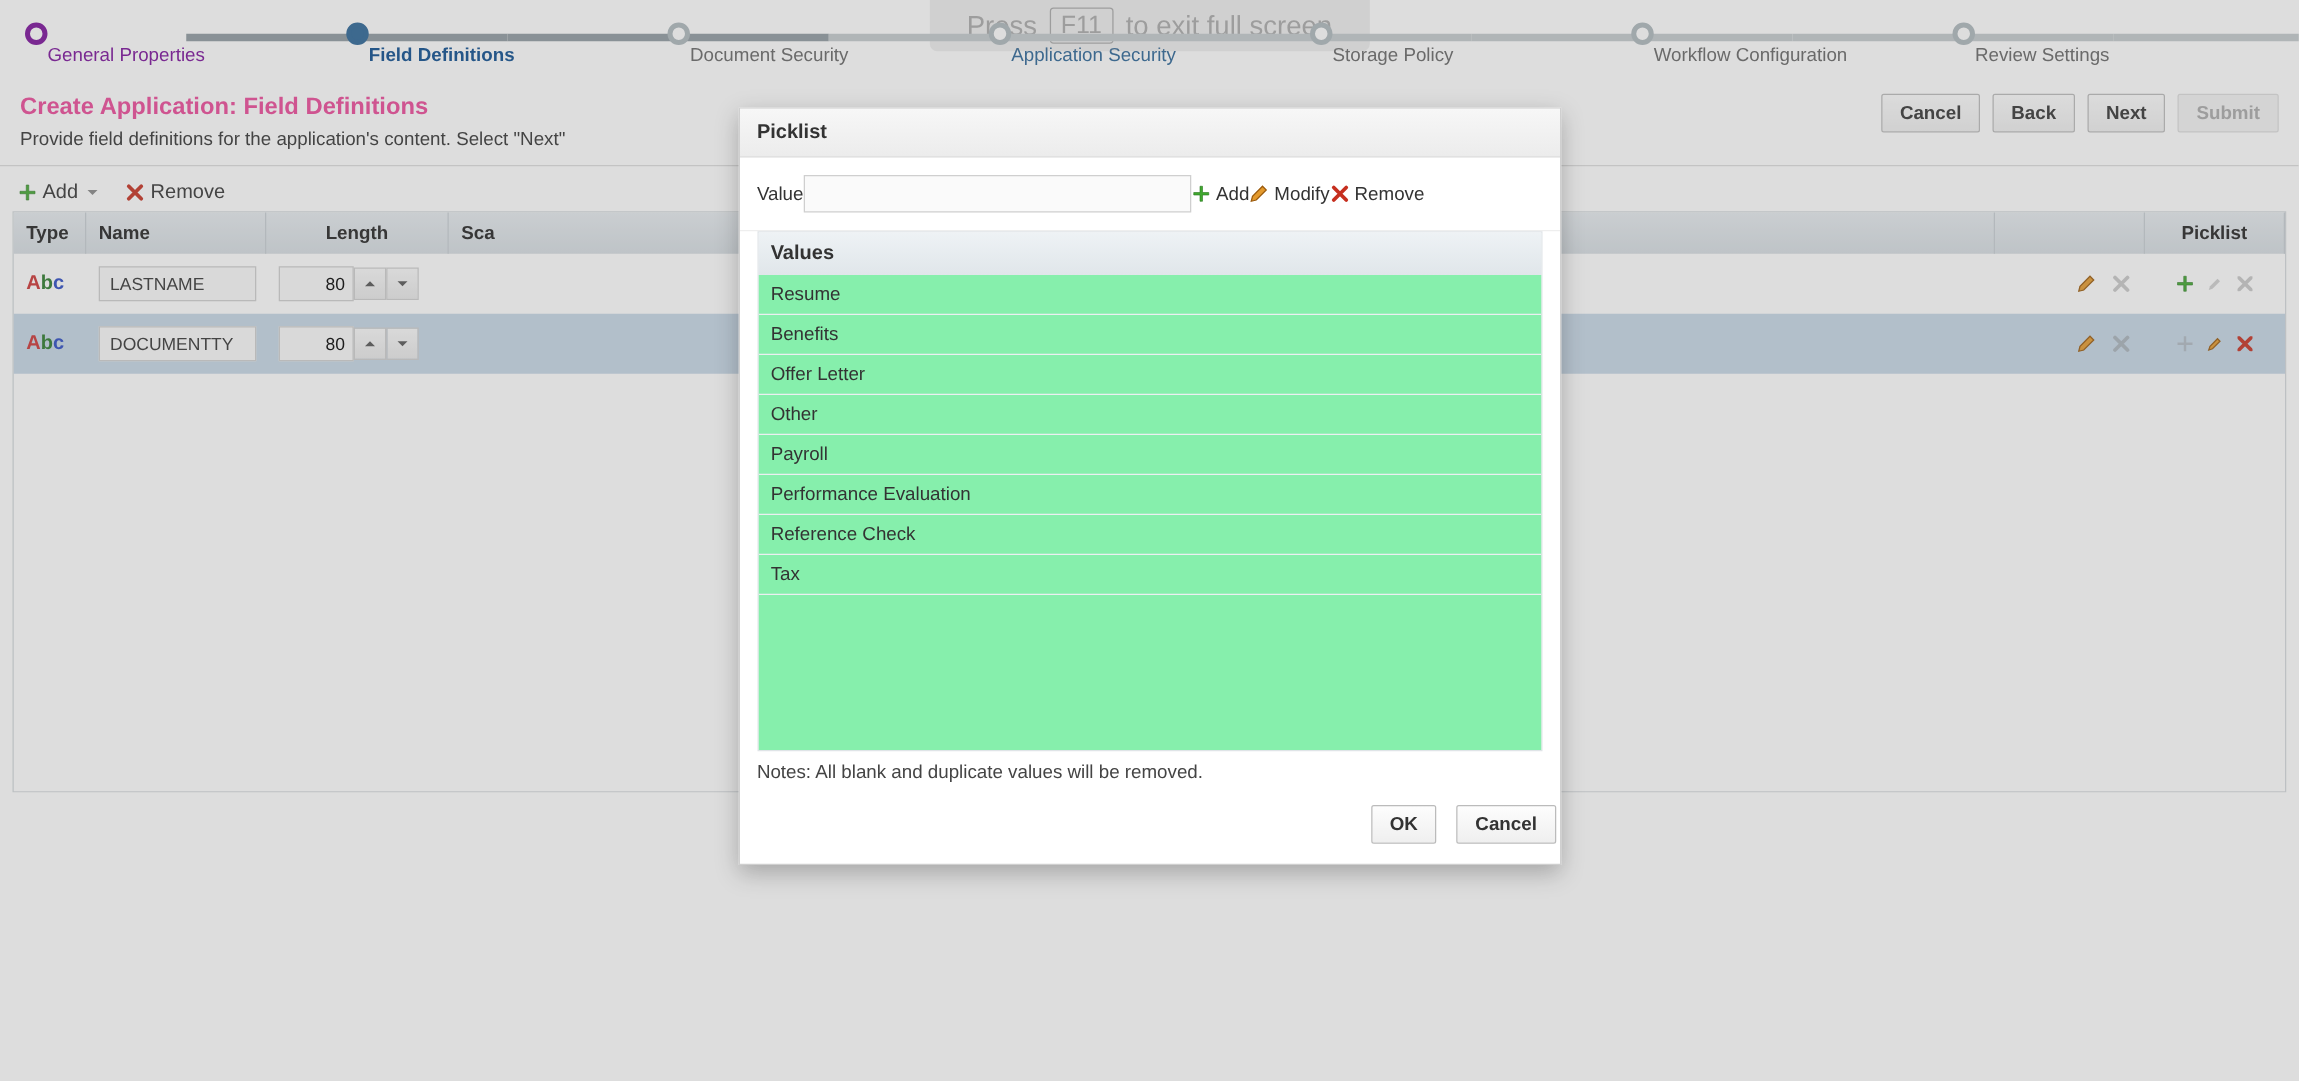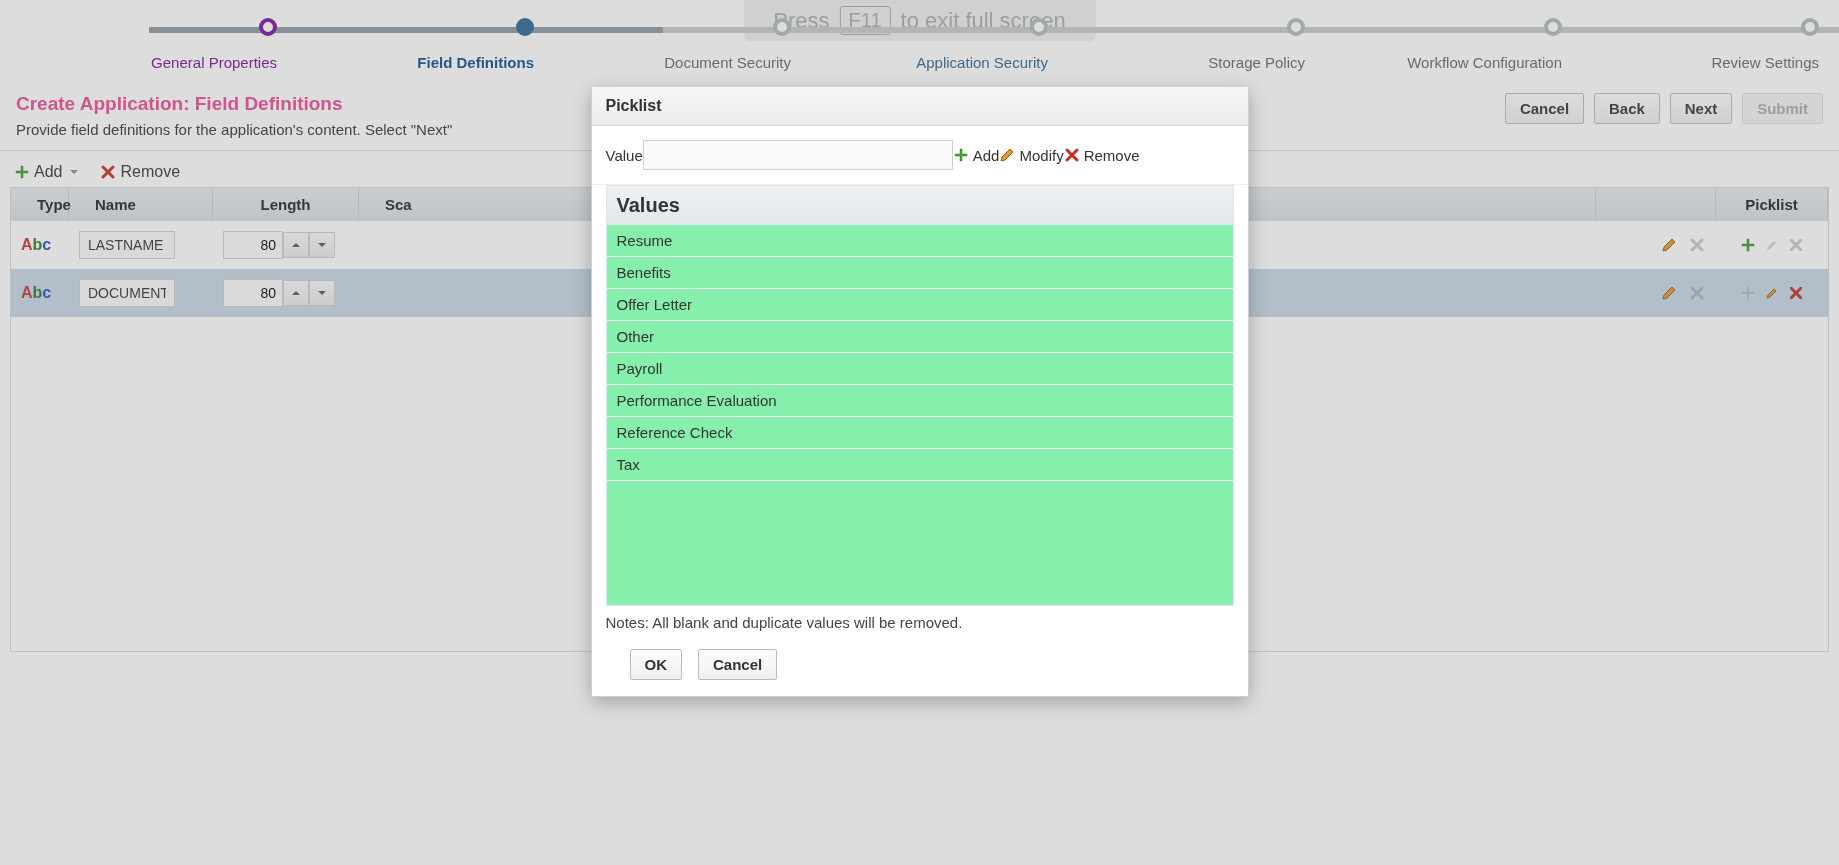--- a/index.html
+++ b/index.html
@@ -1,19 +1,19 @@
 <!DOCTYPE html>
 <html><head>
 <meta charset="utf-8">
 <style>
   html,body{margin:0;padding:0;font-family:Arial,Helvetica,sans-serif;font-size:14px;color:#333;background:#fff}
   *{box-sizing:border-box}
   
   .wizard{display:flex;align-items:flex-start;padding:18px 20px 10px 20px;position:relative}
-  .wz-step{display:flex;flex-direction:column;align-items:flex-end;flex:1;position:relative}
+  .wz-step{display:flex;align-items:flex-start;flex:1;position:relative}
   .wz-step .circle{width:18px;height:18px;border-radius:50%;background:#fff;border:4px solid #aeb8bd;position:relative;z-index:2}
   .wz-step.visited .circle{border-color:#7a0e9a}
   .wz-step.current .circle{background:#2a6496;border-color:#2a6496}
   .wz-step .lbl{margin-top:18px;font-size:15px;color:#555}
   .wz-step.visited .lbl{color:#7a0e9a}
   .wz-step.current .lbl{color:#0a4b8e;font-weight:bold}
   .wz-step.pend .lbl{color:#666}
   .wz-step:not(:last-child)::after{content:"";position:absolute;top:9px;left:50%;width:100%;height:6px;background:#c3cacd;z-index:1}
   .wz-step.filled:not(:last-child)::after{background:#8f9aa0}
   
@@ -26,58 +26,58 @@
   .btn{display:inline-block;border:1px solid #bbb;background:linear-gradient(#fdfdfd,#efefef);padding:6px 14px;font-size:15px;font-weight:bold;color:#333;margin-left:6px;cursor:pointer;border-radius:2px}
   .btn.disabled{color:#aaa;background:#f3f3f3;border-color:#ddd;cursor:default}
   hr.thin{border:none;border-top:1px solid #ddd;margin:6px 0}
   
   .tbtoolbar{padding:6px 14px;display:flex;gap:18px;align-items:center}
   .link-btn{display:inline-flex;align-items:center;gap:4px;font-size:16px;color:#333;cursor:pointer}
   .ico{width:16px;height:16px;display:inline-flex;align-items:center;justify-content:center}
   
   .grid{margin:0 10px;border:1px solid #d4d9dc}
   .grid-head{display:flex;background:linear-gradient(#e6ebef,#d6dde2);font-weight:bold;font-size:15px;color:#222}
-  .grid-head>div{padding:8px 26px;border-right:1px solid #c7ced3}
+  .grid-head>div{padding:8px 10px;border-right:1px solid #c7ced3}
   .col-type{width:58px}
   .col-name{width:144px}
   .col-length{width:146px;text-align:center}
   .col-scale{flex:1}
   .col-actions{width:120px;text-align:center}
   .col-pick{width:112px;text-align:center}
   .grid-body{min-height:430px}
   .row{display:flex;align-items:center;padding:10px 0}
   .row.sel{background:#c6d7e6}
   .row>div{padding:0 10px}
   .type-abc{font-size:16px;font-weight:bold}
   .type-abc span:nth-child(1){color:#c33}
   .type-abc span:nth-child(2){color:#2a7a2a}
   .type-abc span:nth-child(3){color:#2a4ac3}
-  .txt-inp{border:1px solid #cfcfcf;background:#fafafa;padding:5px 8px;width:96px;font-size:14px;color:#333}
+  .txt-inp{border:1px solid #cfcfcf;background:#fafafa;padding:5px 8px;width:126px;font-size:14px;color:#333}
   .spin{display:flex;align-items:center}
   .spin input{width:60px;text-align:right;border:1px solid #cfcfcf;background:#fafafa;padding:5px 6px;font-size:14px}
   .spin .spbtn{width:26px;height:26px;border:1px solid #cfcfcf;background:linear-gradient(#fafafa,#e9e9e9);display:flex;align-items:center;justify-content:center;cursor:pointer;font-size:10px;color:#555}
   .row-actions{display:flex;gap:10px;justify-content:flex-end}
   .pick-actions{display:flex;gap:6px;justify-content:center}
   .ico-btn{width:18px;height:18px;display:inline-flex;align-items:center;justify-content:center;cursor:pointer}
   .ico-btn.dis{filter:grayscale(1);opacity:.45;cursor:default}
   
   .overlay{position:fixed;inset:0;background:rgba(120,120,120,0.25);z-index:40}
   
   .modal{position:fixed;top:86px;left:50%;transform:translateX(-50%);width:658px;background:#fff;border:1px solid #cfcfcf;box-shadow:0 6px 18px rgba(0,0,0,.25);z-index:50}
   .modal-title{background:linear-gradient(#f7f7f7,#ececec);padding:10px 14px;font-weight:bold;font-size:16px;border-bottom:1px solid #d9d9d9}
   .modal-toolbar{display:flex;align-items:center;padding:14px;border-bottom:1px solid #eee}
   .modal-toolbar label{font-size:15px;color:#333}
   .modal-toolbar input{flex:0 0 310px;border:1px solid #cfcfcf;background:#fafafa;padding:6px 8px;font-size:14px}
   .modal-toolbar .link-btn{font-size:15px}
   .values-box{margin:0 14px;border:1px solid #dfe4e7}
-  .values-head{background:linear-gradient(#eef2f5,#e0e6ea);padding:8px 10px;font-weight:bold;font-size:20px}
+  .values-head{background:linear-gradient(#eef2f5,#e0e6ea);padding:8px 10px;font-weight:bold;font-size:16px}
   .values-list{max-height:380px;height:380px;overflow:auto;background:#86efac}
   .values-list .vrow{padding:7px 10px;border-bottom:1px solid #eceff1;font-size:15px;color:#333}
   .modal-notes{padding:8px 14px;font-size:15px;color:#444}
-  .modal-foot{display:flex;gap:10px;padding:10px 32px 16px}
+  .modal-foot{display:flex;justify-content:flex-end;gap:10px;padding:10px 3px 16px}
   
   svg{display:block}
 </style>
 </head>
 <body>
 
 <div class="wizard">
   <div class="wz-step visited filled">
     <div class="circle"></div>
     <div class="lbl">General Properties</div>

